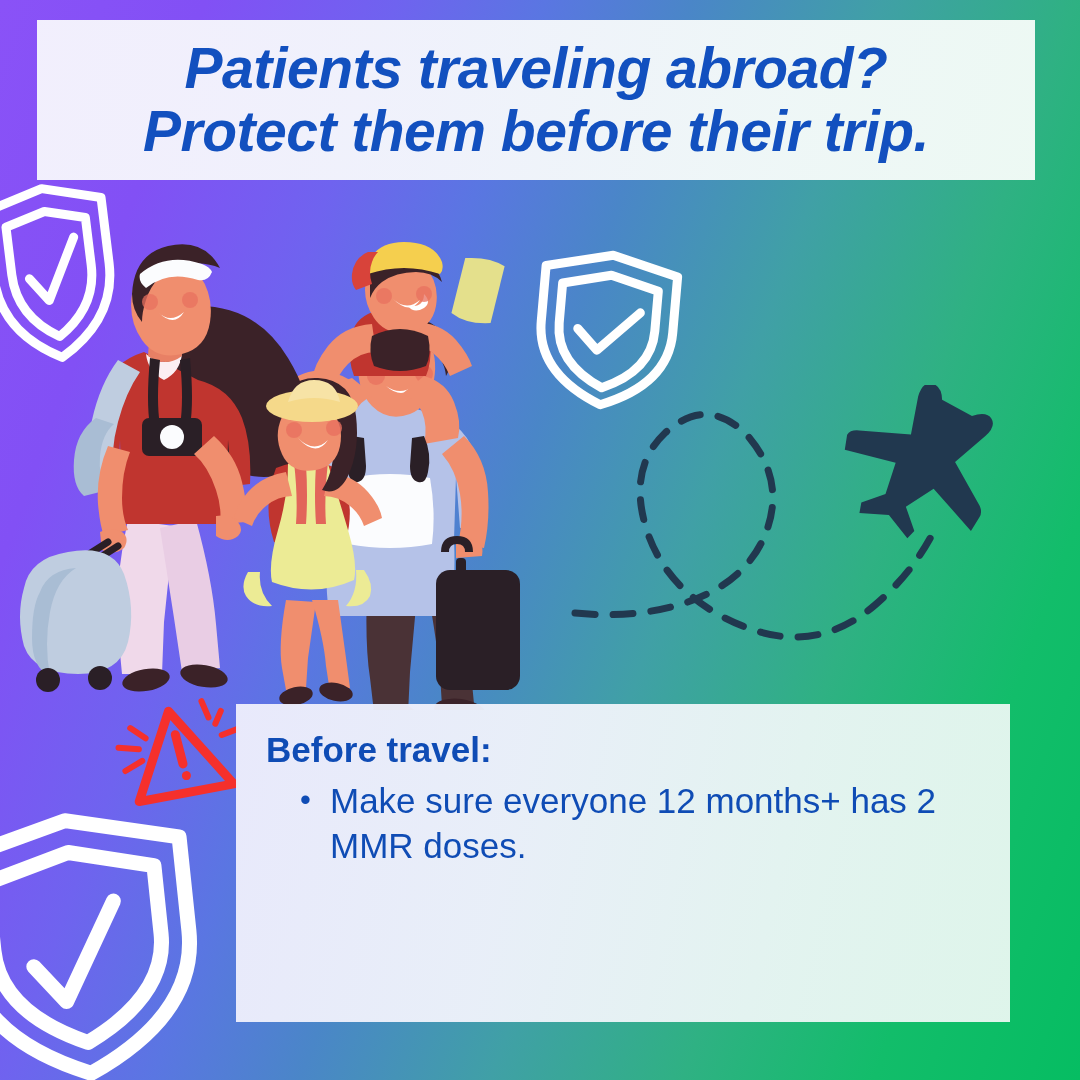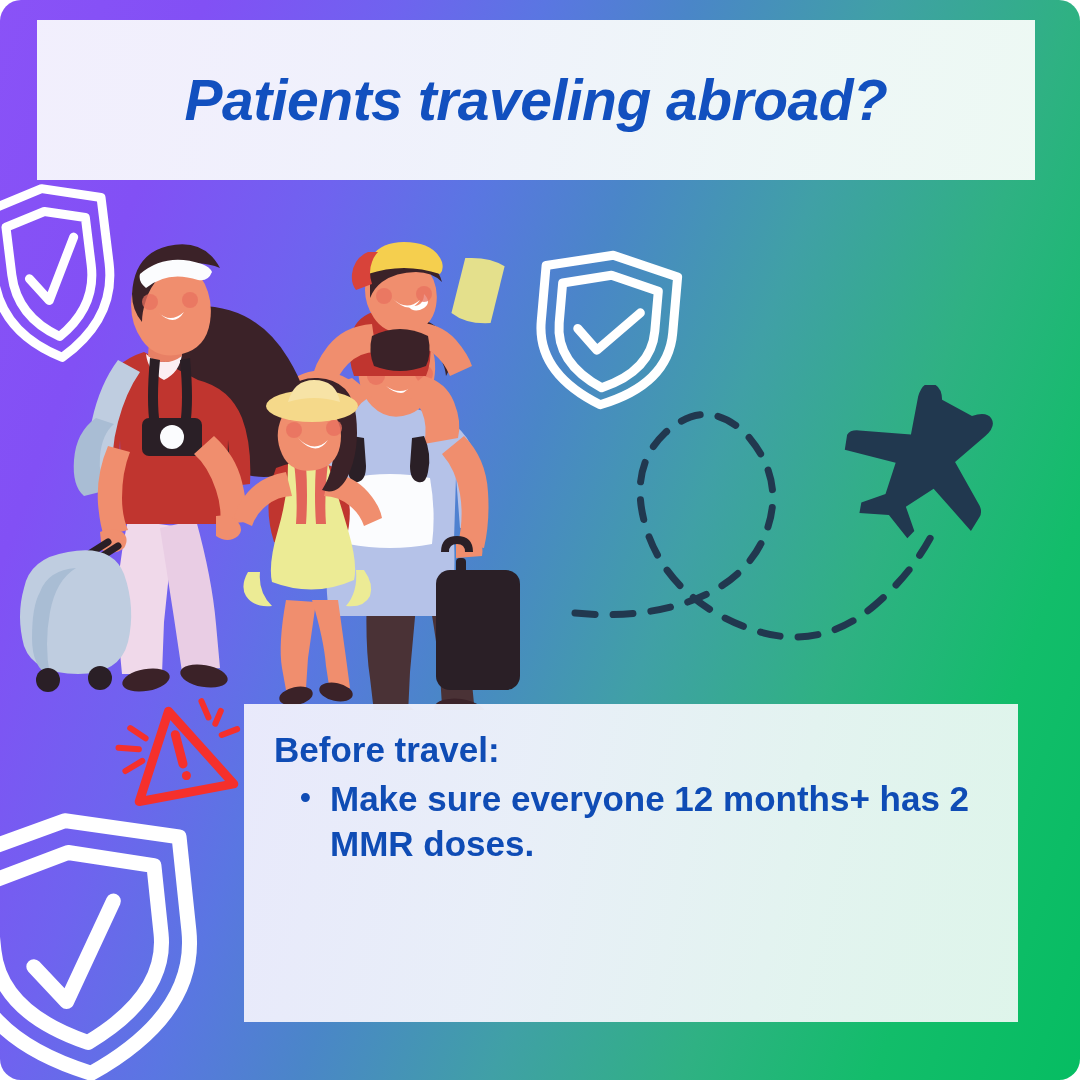--- a/index.html
+++ b/index.html
@@ -4,47 +4,46 @@
 <style>
   html,body{margin:0;padding:0;}
   body{
     width:1080px;height:1080px;overflow:hidden;
     font-family:"Liberation Sans", sans-serif;
     background:#fff;
   }
   #poster{
     position:relative;width:1080px;height:1080px;overflow:hidden;
     background:linear-gradient(110deg,#8a52f7 0%,#8250f5 14%,#6f63ef 27%,#5a76e2 37%,#4a86c8 47%,#40a0a6 60%,#2fb183 73%,#12bd6a 86%,#06bd62 100%);
-    border-radius:21px;
   }
 
   
   .shield{position:absolute;}
   .shield svg{display:block;overflow:visible;}
 
   
   #header-card{
     position:absolute;left:37px;top:20px;width:998px;height:160px;
     background:linear-gradient(100deg,rgba(245,244,253,.97) 0%,rgba(244,246,252,.97) 40%,rgba(244,250,249,.97) 75%,rgba(243,251,247,.97) 100%);
     display:flex;flex-direction:column;align-items:center;justify-content:center;
   }
   #header-card .hl{
     color:#1250bf;font-weight:bold;font-style:italic;
     font-size:57px;line-height:63px;letter-spacing:-.5px;white-space:nowrap;
     text-align:center;
   }
 
   
   #body-card{
-    position:absolute;left:244px;top:704px;width:774px;height:318px;
+    position:absolute;left:236px;top:704px;width:774px;height:318px;
     background:linear-gradient(100deg,rgba(238,238,252,.96) 0%,rgba(239,242,251,.96) 35%,rgba(234,246,244,.96) 72%,rgba(231,247,240,.96) 100%);
     padding:26px 22px 0 30px;box-sizing:border-box;
   }
   #body-card .bt{color:#0f4cb5;font-size:35px;font-weight:bold;line-height:40px;margin:0 0 6px 0;}
-  #body-card ul{margin:0;padding:0 0 0 56px;list-style:none;font-weight:bold;}
+  #body-card ul{margin:8px;padding:0 0 0 56px;list-style:none;}
   #body-card li{
     color:#0f4cb5;font-size:35px;line-height:45px;position:relative;margin-bottom:5px;
   }
   #body-card li::before{
     content:"\2022";position:absolute;left:-30px;top:-1px;font-size:31px;line-height:45px;
   }
 
   
   #warning{position:absolute;left:112px;top:694px;width:140px;height:120px;}
 
@@ -252,20 +251,21 @@
           <path d="M22 28 L36 40"></path>
           <path d="M8 46 L28 50"></path>
           <path d="M12 70 L30 62"></path>
         </g>
       </g>
     </svg>
   </div>
 
   <div id="header-card">
     <div class="hl">Patients traveling abroad?</div>
+    <div class="hl">Protect them before their trip.</div>
   </div>
 
   <div id="body-card">
     <p class="bt">Before travel:</p>
     <ul>
       <li>Make sure everyone 12 months+ has 2 MMR doses.</li>
     </ul>
   </div>
 
 </div>

